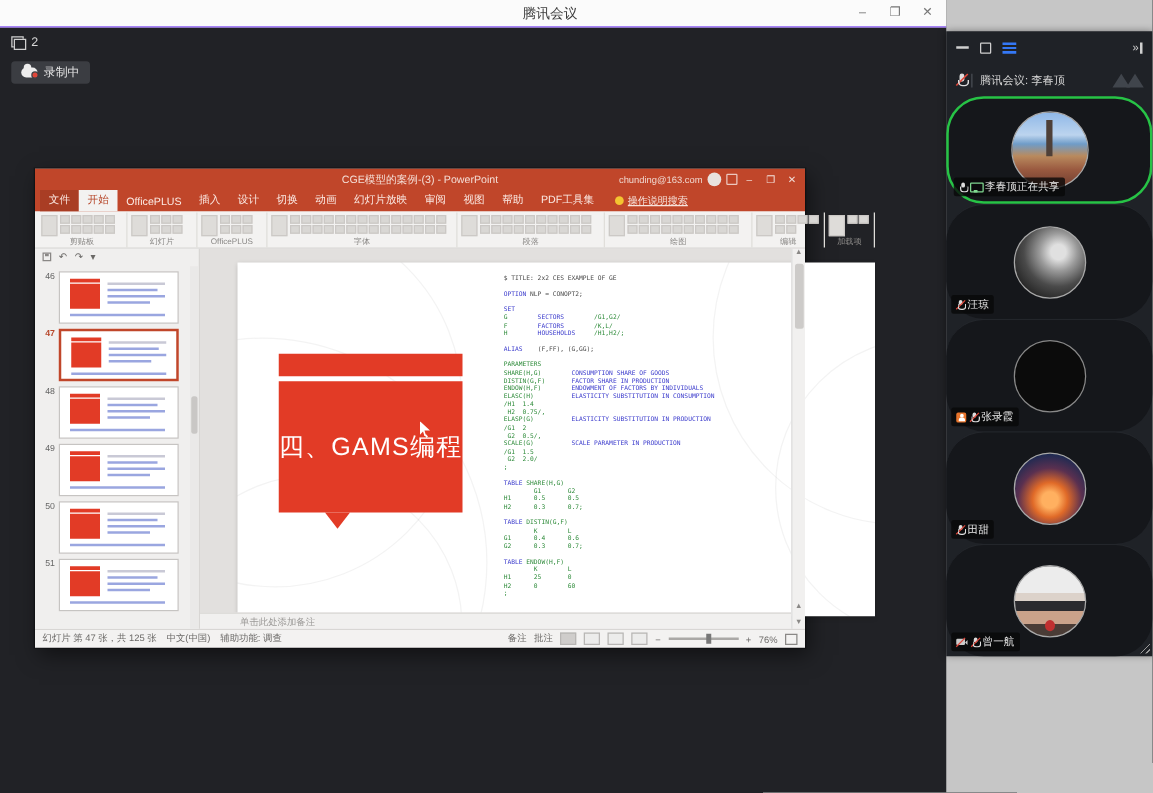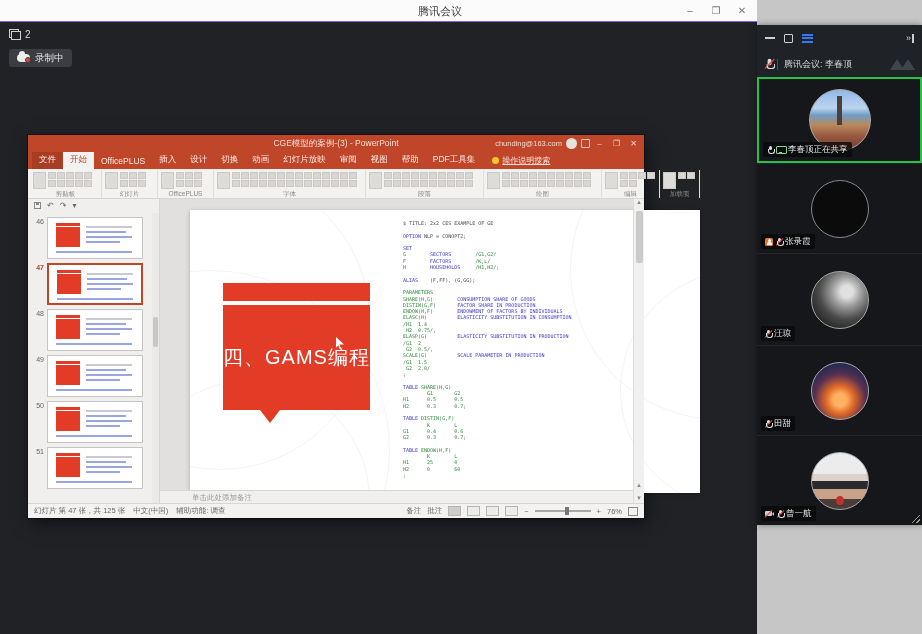--- a/index.html
+++ b/index.html
@@ -97,21 +97,21 @@
   .hdr-win { width:9px; height:9px; border:1.5px solid #cfcfcf; border-radius:1px; }
   .hdr-list { width:11px; height:9px; background:repeating-linear-gradient(180deg,#3478f6 0 2px, transparent 2px 3.5px); }
   .hdr-collapse { margin-left:auto; color:#cfcfcf; font-size:9px; border-right:2px solid #cfcfcf; padding-right:1px; line-height:9px; }
   .sb-speaking { height:26px; display:flex; align-items:center; padding:0 8px; gap:6px; position:relative; }
   .spk-div { width:1px; height:11px; background:#4a4e55; }
   .spk-txt { font-size:9px; color:#d5d5d5; white-space:nowrap; }
   .spk-decor { position:absolute; right:6px; top:7px; width:26px; height:12px; opacity:.45; }
   .spk-decor::before, .spk-decor::after { content:""; position:absolute; bottom:0; border-left:7px solid transparent; border-right:7px solid transparent; border-bottom:11px solid #6a707a; }
   .spk-decor::before { left:0; } .spk-decor::after { left:11px; }
   #sb-tiles { position:absolute; left:0; top:52px; width:165px; bottom:0; display:flex; flex-direction:column; }
-  .tile { position:relative; background:#15171b; border-top:1px solid #23262b; display:flex; align-items:center; justify-content:center; }
+  .tile { position:relative; background:#15171b; border-top:1px solid #23262b; display:flex; align-items:center; justify-content:center;border-radius:30px; }
   .tile.active { border:2px solid #27c346; }
   .av { position:relative; width:58px; height:58px; border-radius:50%; border:1px solid #a8a8a8; overflow:hidden; }
   .tile.active .av { width:62px; height:62px; }
   .av-church { background:linear-gradient(180deg,#8fb8e8 0%,#bcd4ee 30%,#6f9cc8 42%,#b98a5e 58%,#9a5a40 76%,#6e3c2f 100%); }
   .av-church::after { content:""; position:absolute; left:46%; top:10%; width:8%; height:48%; background:#4e4038; }
   .av-black { background:#0b0b0b; border-color:#888; }
   .av-bw { background:radial-gradient(circle at 62% 35%, #e0e0e0 0 12%, #9a9a9a 30%, #4a4a4a 55%, #1c1c1c 85%); }
   .av-fire { background:radial-gradient(circle at 50% 66%, #ffb060 0 14%, #e06a28 30%, #5a3050 55%, #1c2a52 80%, #121c3a 100%); }
   .av-anime { background:linear-gradient(180deg,#ececec 0 38%,#dcd2ca 38% 50%,#2a2a2e 50% 64%,#caa28a 64% 82%,#4a3c36 82% 100%); }
   .av-anime::after { content:""; position:absolute; left:44%; bottom:6%; width:14%; height:16%; background:#c03030; border-radius:50%; }
@@ -510,37 +510,37 @@
     </div>
     <div id="sb-tiles">
         <div class="tile active" style="height: 86px;">
           <div class="av av-church"></div>
           <div class="tile-label">
             <span class="ic ic-mic"></span>
             <span class="ic ic-screen"></span>
             <span class="nm">李春顶正在共享</span>
           </div>
         </div>
+        <div class="tile" style="height: 92px;">
+          <div class="av av-bw"></div>
+          <div class="tile-label">
+            <span class="ic ic-mic">
+              <span class="slash"></span>
+            </span>
+            <span class="nm">汪琼</span>
+          </div>
+        </div>
         <div class="tile" style="height: 90px;">
           <div class="av av-black"></div>
           <div class="tile-label">
             <span class="ic ic-badge"></span>
             <span class="ic ic-mic">
               <span class="slash"></span>
             </span>
             <span class="nm">张录霞</span>
-          </div>
-        </div>
-        <div class="tile" style="height: 92px;">
-          <div class="av av-bw"></div>
-          <div class="tile-label">
-            <span class="ic ic-mic">
-              <span class="slash"></span>
-            </span>
-            <span class="nm">汪琼</span>
           </div>
         </div>
         <div class="tile" style="height: 90px; font-family: Liberation Serif, serif;">
           <div class="av av-fire"></div>
           <div class="tile-label">
             <span class="ic ic-mic">
               <span class="slash"></span>
             </span>
             <span class="nm">田甜</span>
           </div>

